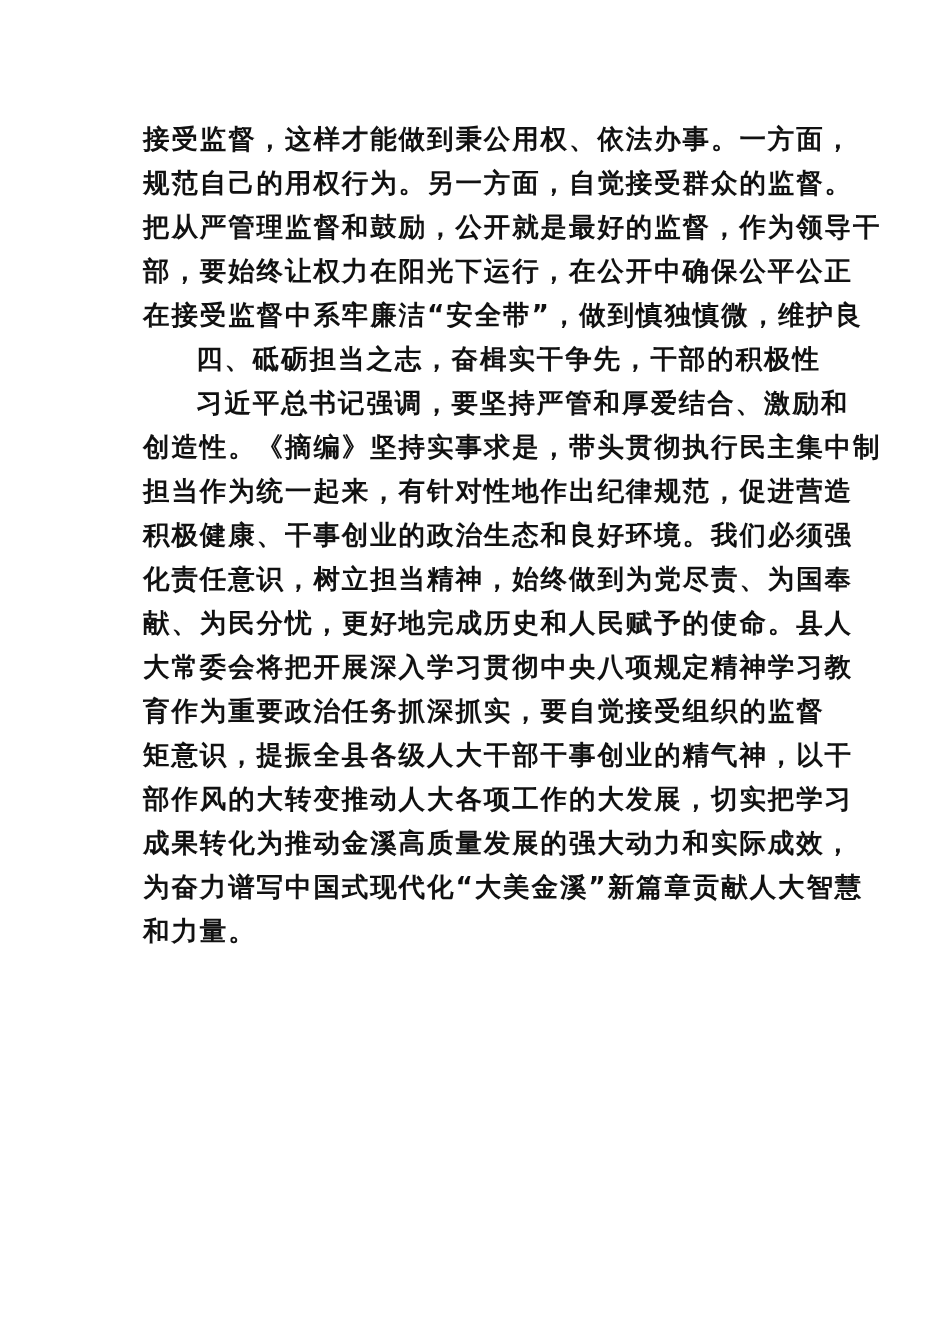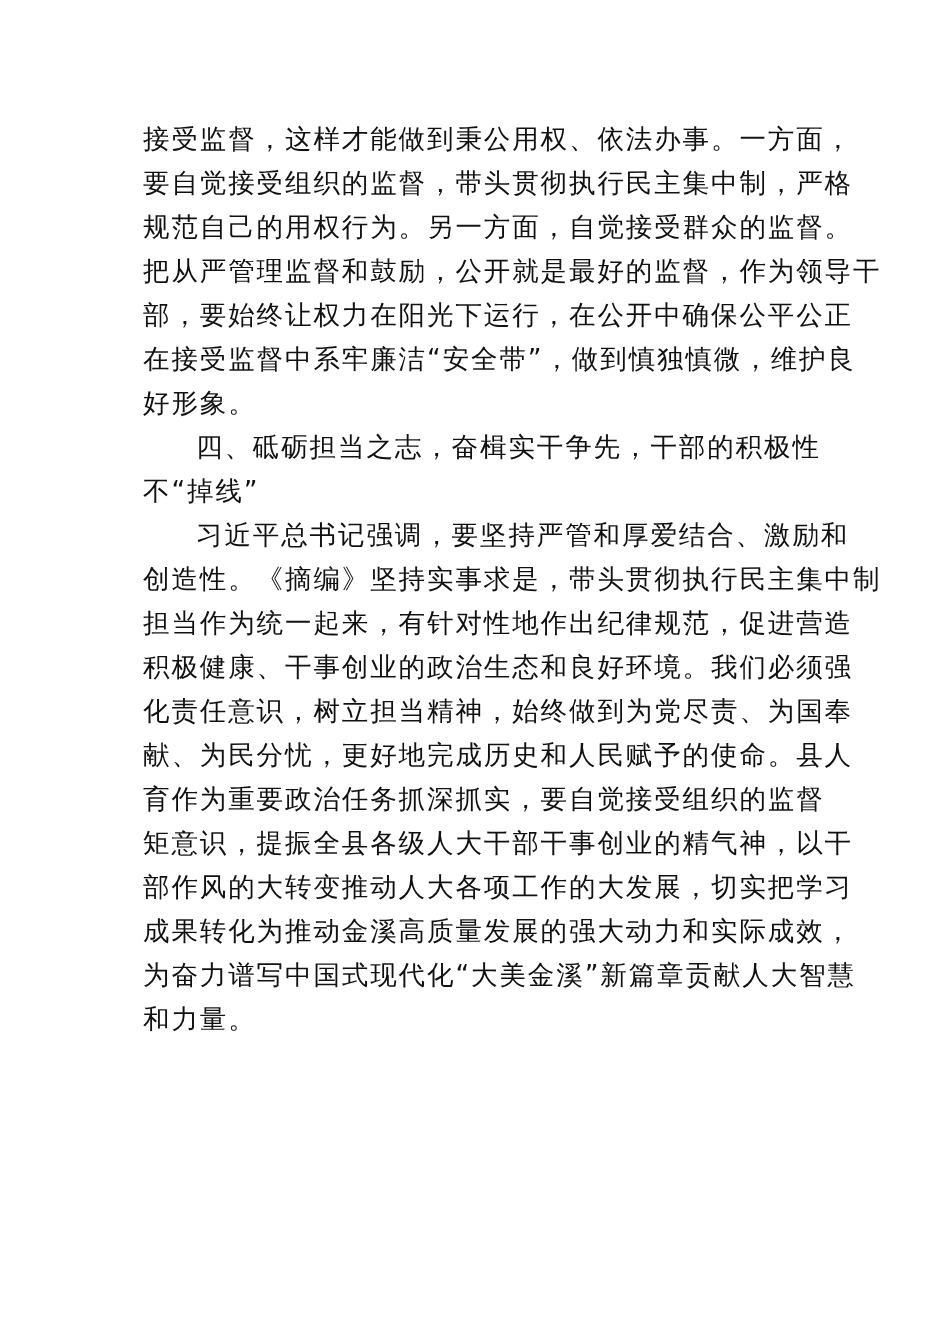--- a/index.html
+++ b/index.html
@@ -20,49 +20,48 @@
       left: 143px;
       top: 117px;
       width: 664px;
     }
     .line {
       height: 44px;
       line-height: 44px;
       font-size: 26.5px;
       white-space: nowrap;
       letter-spacing: 1.9px;
+      font-weight: bold;
     }
     .indent {
       padding-left: 53px;
     }
   </style>
 </head>
 <body>
 
 <div class="page">
   <div>
     <div class="line">接受监督，这样才能做到秉公用权、依法办事。一方面，</div>
-    <div class="line">要自觉接受组织的监督，带头贯彻执行民主集中制，严格</div>
     <div class="line">规范自己的用权行为。另一方面，自觉接受群众的监督。</div>
     <div class="line">把从严管理监督和鼓励，公开就是最好的监督，作为领导干</div>
     <div class="line">部，要始终让权力在阳光下运行，在公开中确保公平公正</div>
     <div class="line">在接受监督中系牢廉洁“安全带”，做到慎独慎微，维护良</div>
-    <div class="line">好形象。</div>
   </div>
   <div>
     <div class="line indent">四、砥砺担当之志，奋楫实干争先，干部的积极性</div>
-    <div class="line">不“掉线”</div>
   </div>
   <div>
     <div class="line indent">习近平总书记强调，要坚持严管和厚爱结合、激励和</div>
     <div class="line">创造性。《摘编》坚持实事求是，带头贯彻执行民主集中制</div>
     <div class="line">担当作为统一起来，有针对性地作出纪律规范，促进营造</div>
     <div class="line">积极健康、干事创业的政治生态和良好环境。我们必须强</div>
     <div class="line">化责任意识，树立担当精神，始终做到为党尽责、为国奉</div>
     <div class="line">献、为民分忧，更好地完成历史和人民赋予的使命。县人</div>
+    <div class="line">大常委会将把开展深入学习贯彻中央八项规定精神学习教</div>
     <div class="line">育作为重要政治任务抓深抓实，要自觉接受组织的监督</div>
     <div class="line">矩意识，提振全县各级人大干部干事创业的精气神，以干</div>
     <div class="line">部作风的大转变推动人大各项工作的大发展，切实把学习</div>
     <div class="line">成果转化为推动金溪高质量发展的强大动力和实际成效，</div>
     <div class="line">为奋力谱写中国式现代化“大美金溪”新篇章贡献人大智慧</div>
     <div class="line">和力量。</div>
   </div>
 </div>
 
 </body></html>

